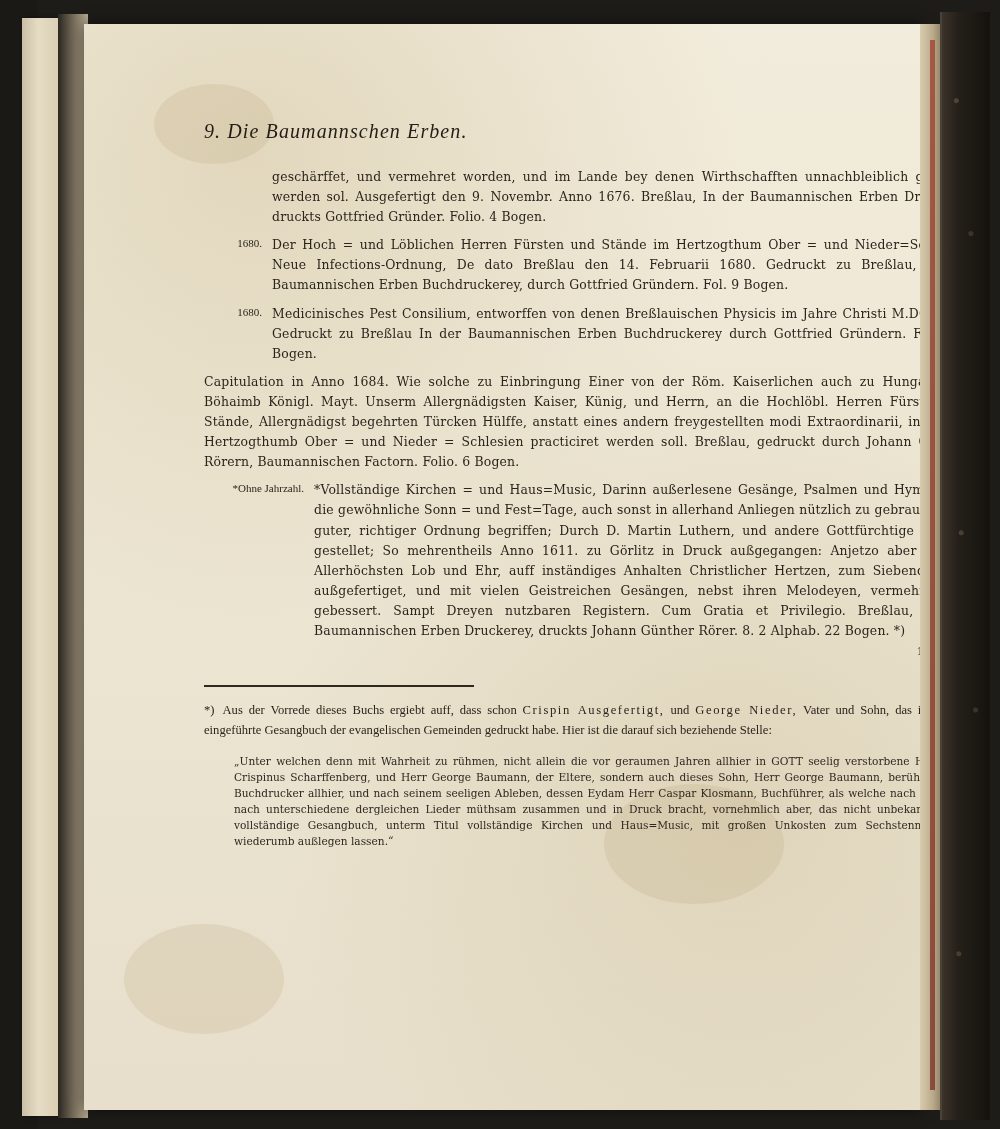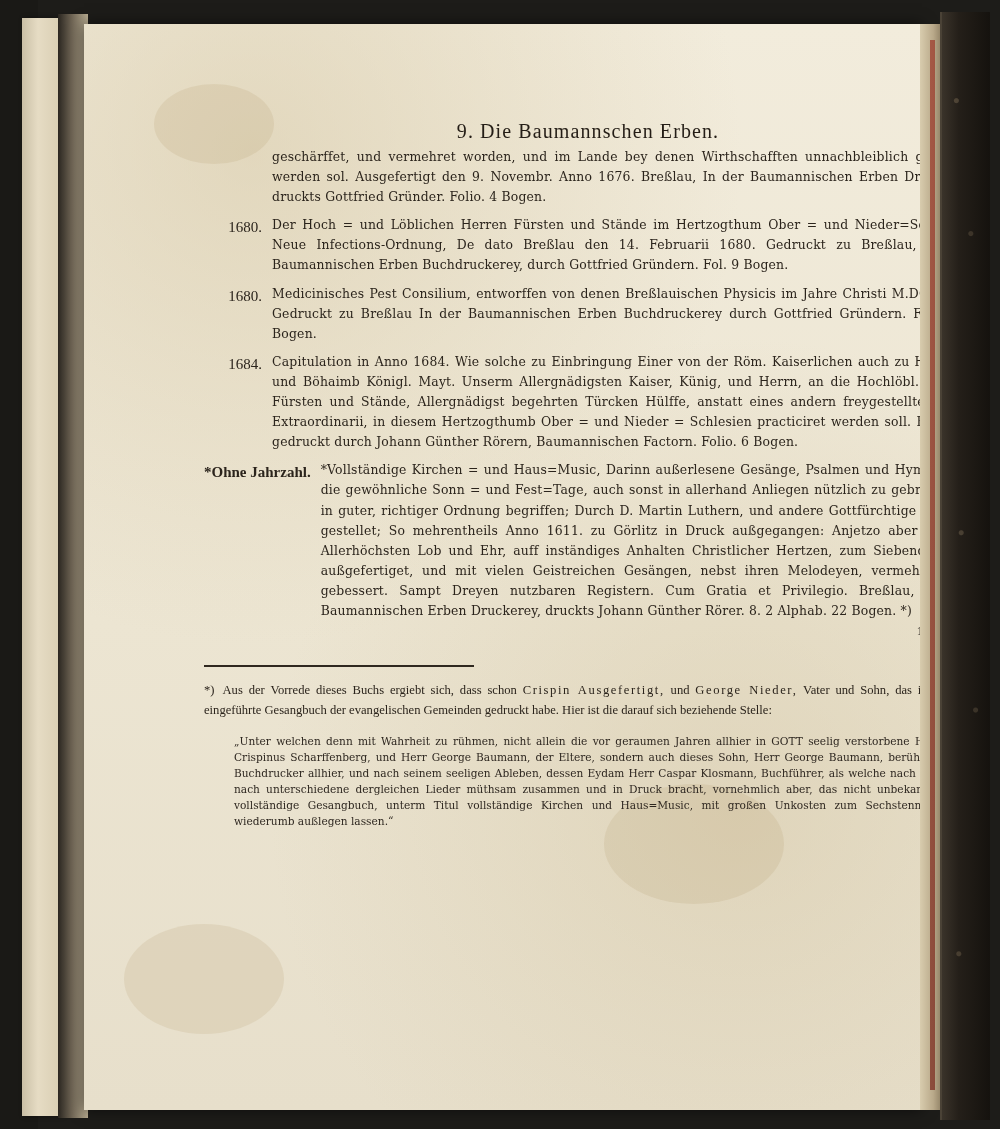--- a/index.html
+++ b/index.html
@@ -61,42 +61,42 @@
       radial-gradient(circle at 70% 63%, rgba(150,130,100,.25) 0 2px, transparent 3px),
       radial-gradient(circle at 35% 85%, rgba(150,130,100,.3) 0 2px, transparent 3px);
   }
 
   
   .content{
     position:absolute;left:120px;top:96px;width:768px;height:950px;
     color:#27211a;
   }
   .hdr{
-    display:flex;align-items:baseline;justify-content:center;
-    position:relative;margin-bottom:4px;
+    display:flex;align-items:baseline;justify-content:flex-start;
+    position:relative;margin-bottom:24px;font-style:italic;
   }
   .hdr-title{
     font-family:"Liberation Serif", serif;
     font-size:20px;letter-spacing:1.1px;color:#241d16;
   }
   .hdr-num{
     position:absolute;right:0;top:-2px;
     font-size:19px;color:#2a221a;
   }
   .body{
     font-size:13.2px;line-height:1.62;
     text-align:justify;
     color:#2b241c;
   }
   .entry{display:flex;margin-bottom:2px;}
   .yr{
     flex:0 0 58px;text-align:right;padding-right:10px;
-    font-size:15px;white-space:nowrap;
+    font-size:11px;white-space:nowrap;
   }
-  .yr.wide{flex:0 0 100px;font-weight:bold;}
+  .yr.wide{flex:0 0 100px;}
   .txt{flex:1 1 auto;}
   .fraktur{
     
     font-family:"DejaVu Serif", serif;
     font-size:12.4px;letter-spacing:.2px;
   }
   .rule{
     width:270px;height:2px;background:#2f281f;margin:26px 0 14px 0;
   }
   .year-right{
@@ -152,37 +152,36 @@
         <div class="yr">1680.</div>
         <div class="txt fraktur">Der Hoch = und Löblichen Herren Fürsten und Stände im Hertzogthum Ober = und Nieder=Schlesien Neue Infections-Ordnung,  De dato Breßlau den 14. Februarii 1680.  Gedruckt zu Breßlau,  In der Baumannischen Erben Buchdruckerey,  durch Gottfried Gründern. Fol. 9 Bogen.</div>
       </div>
 
       <div class="entry" style="margin-top:8px;">
         <div class="yr">1680.</div>
         <div class="txt fraktur">Medicinisches Pest Consilium,  entworffen von denen Breßlauischen Physicis im Jahre Christi M.DC.LXXX.    Gedruckt zu Breßlau In der Baumannischen Erben Buchdruckerey durch Gottfried Gründern. Folio.  12 Bogen.</div>
       </div>
 
       <div class="entry" style="margin-top:8px;">
-        <div class="yr">1684.</div>
         <div class="txt fraktur">Capitulation in Anno 1684.  Wie solche zu Einbringung Einer von der Röm. Kaiserlichen auch zu Hungarn und Böhaimb Königl. Mayt. Unserm Allergnädigsten Kaiser, Künig, und Herrn, an die Hochlöbl. Herren Fürsten und Stände, Allergnädigst begehrten Türcken Hülffe, anstatt eines andern freygestellten modi Extraordinarii, in diesem Hertzogthumb Ober = und Nieder = Schlesien practiciret werden soll.   Breßlau, gedruckt durch Johann Günther Rörern, Baumannischen Factorn. Folio.  6 Bogen.</div>
       </div>
 
       <div class="entry" style="margin-top:8px;">
         <div class="yr wide">*Ohne Jahrzahl.</div>
         <div class="txt fraktur">*Vollständige Kirchen = und Haus=Music, Darinn außerlesene Gesänge, Psalmen und Hymni, auff die gewöhnliche Sonn = und Fest=Tage, auch sonst in allerhand Anliegen nützlich zu gebrauchen, in guter, richtiger Ordnung begriffen; Durch D. Martin Luthern, und andere Gottfürchtige Männer gestellet;  So mehrentheils Anno 1611. zu Görlitz in Druck außgegangen:  Anjetzo aber zu deß Allerhöchsten Lob und Ehr, auff inständiges Anhalten Christlicher Hertzen, zum Siebenden mal außgefertiget, und mit vielen Geistreichen Gesängen, nebst ihren Melodeyen, vermehret und gebessert.   Sampt Dreyen nutzbaren Registern.   Cum Gratia et Privilegio.   Breßlau, In der Baumannischen Erben Druckerey, druckts Johann Günther Rörer. 8.  2 Alphab. 22 Bogen.  *)</div>
       </div>
 
     </div>
 
     <div class="year-right">1638.</div>
 
     <div class="rule"></div>
 
     <div class="note">
-      <span class="mark">*)</span><span>Aus der Vorrede dieses Buchs ergiebt sich, dass schon </span><span class="spaced">Crispin Ausgefertigt,</span><span> und </span><span class="spaced">George Nieder,</span><span> Vater und Sohn, das in Breslau eingeführte Gesangbuch der evangelischen Gemeinden gedruckt habe. Hier ist die darauf sich beziehende Stelle:</span>
+      <span class="mark">*)</span><span>Aus der Vorrede dieses Buchs ergiebt auff, dass schon </span><span class="spaced">Crispin Ausgefertigt,</span><span> und </span><span class="spaced">George Nieder,</span><span> Vater und Sohn, das in Breslau eingeführte Gesangbuch der evangelischen Gemeinden gedruckt habe. Hier ist die darauf sich beziehende Stelle:</span>
     </div>
 
     <div class="quote">„Unter welchen denn mit Wahrheit zu rühmen, nicht allein die vor geraumen Jahren allhier in GOTT seelig verstorbene Herr Crispinus Scharffenberg, und Herr George Baumann, der Eltere, sondern auch dieses Sohn, Herr George Baumann, berühmte Buchdrucker allhier, und nach seinem seeligen Ableben, dessen Eydam Herr Caspar Klosmann, Buchführer, als welche nach und nach unterschiedene dergleichen Lieder müthsam zusammen und in Druck bracht, vornehmlich aber, das nicht unbekannte vollständige Gesangbuch, unterm Titul vollständige Kirchen und Haus=Music, mit großen Unkosten zum Sechstenmale wiederumb außlegen lassen.“</div>
 
     <div class="catch">Und</div>
 
   </div>
 </div>
 
 <div class="edge"></div>

